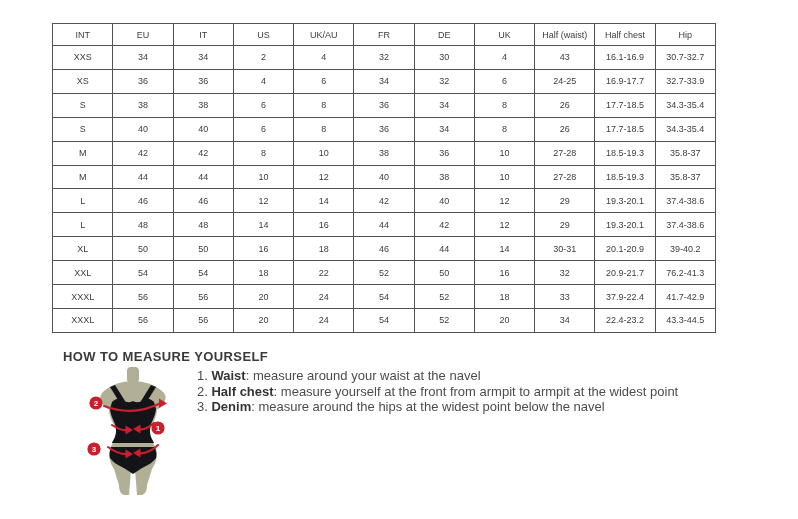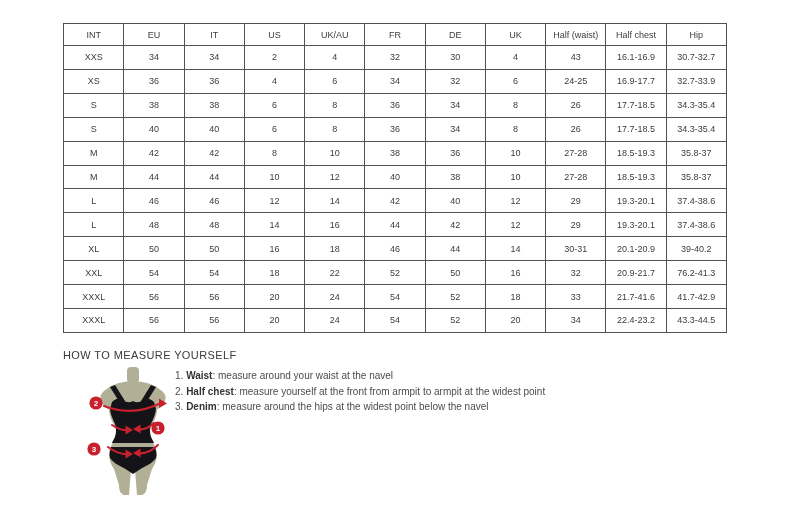--- a/index.html
+++ b/index.html
@@ -6,21 +6,21 @@
   html, body {
     width: 798px; height: 519px;
     background: #ffffff;
     font-family: "Liberation Sans", sans-serif;
     position: relative;
     overflow: hidden;
   }
   
   .size-table {
     position: absolute;
-    left: 63px; top: 23px;
+    left: 52px; top: 23px;
     width: 664px; height: 310px;
     border-collapse: collapse;
     table-layout: fixed;
     border: 1px solid #2f2f31;
   }
   .size-table th, .size-table td {
     border: 1px solid #515153;
     text-align: center;
     vertical-align: middle;
     font-size: 9px;
@@ -28,41 +28,42 @@
     color: #3c3c3e;
     padding: 0 1px;
     white-space: nowrap;
     overflow: hidden;
     height: 22px;
   }
   
   .measure-title {
     position: absolute;
     left: 63px; top: 349px;
-    font-size: 11px;
-    font-weight: 400;
+    font-size: 13px;
+    font-weight: 700;
     letter-spacing: 0.4px;
     color: #3a3a3c;
   }
   .diagram-wrap {
     position: absolute;
     left: 82px; top: 366px;
     width: 102px; height: 136px;
   }
   .steps {
     position: absolute;
     left: 175px; top: 371px;
     width: 340px;
   }
   .step {
-    font-size: 10px;
+    font-size: 13px;
     color: #4c4c4e;
     line-height: 10px;
     margin-bottom: 5.5px;
     white-space: nowrap;
+    margin-left: 22px;
   }
   .step .step-num { color: #4c4c4e; }
   .step .step-label { font-weight: 700; color: #343436; }
 </style>
 </head>
 <body>
 
 <table class="size-table" id="size-table">
   <thead>
       <tr>
@@ -213,21 +214,21 @@
       <tr>
         <td>XXXL</td>
         <td>56</td>
         <td>56</td>
         <td>20</td>
         <td>24</td>
         <td>54</td>
         <td>52</td>
         <td>18</td>
         <td>33</td>
-        <td>21.7-41.6</td>
+        <td>37.9-22.4</td>
         <td>41.7-42.9</td>
       </tr>
       <tr>
         <td>XXXL</td>
         <td>56</td>
         <td>56</td>
         <td>20</td>
         <td>24</td>
         <td>54</td>
         <td>52</td>

